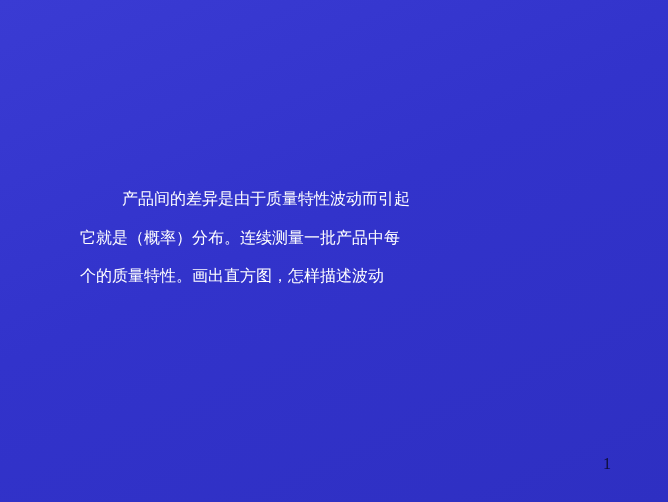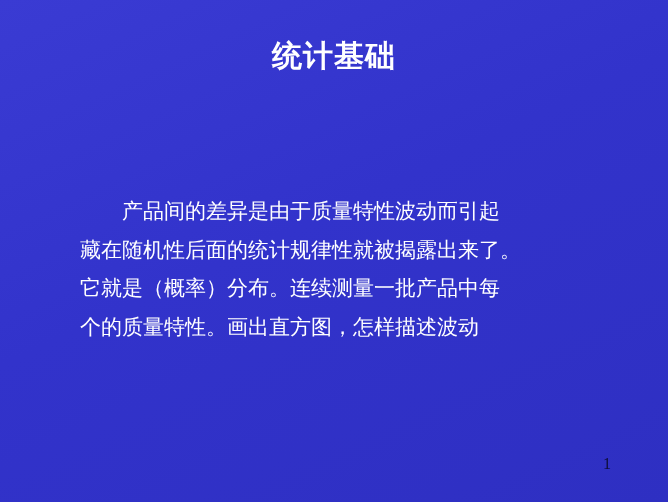--- a/index.html
+++ b/index.html
@@ -36,24 +36,24 @@
     position: absolute;
     top: 131px;
     left: 56px;
     font-size: 26px;
     line-height: 32px;
     font-weight: normal;
     white-space: nowrap;
   }
   .body-paragraph {
     position: absolute;
-    top: 192px;
+    top: 180px;
     left: 80px;
     width: 500px;
-    font-size: 21px;
+    font-size: 16px;
     line-height: 38.5px;
   }
   .paragraph-line {
     white-space: nowrap;
   }
   .paragraph-line.indented {
     padding-left: 42px;
   }
   .page-number {
     position: absolute;
@@ -63,25 +63,23 @@
     font-size: 16px;
     line-height: 18px;
     color: var(--page-number-color, #0e0e38);
   }
 </style>
 </head>
 <body>
 
 <div class="slide">
 
-  <div class="slide-title">统计基础</div>
 
 
   <div class="body-paragraph">
     <div class="paragraph-line indented">产品间的差异是由于质量特性波动而引起</div>
-    <div class="paragraph-line">藏在随机性后面的统计规律性就被揭露出来了。</div>
     <div class="paragraph-line">它就是（概率）分布。连续测量一批产品中每</div>
     <div class="paragraph-line">个的质量特性。画出直方图，怎样描述波动</div>
   </div>
 
   <div class="page-number">1</div>
 
 </div>
 
 </body></html>

